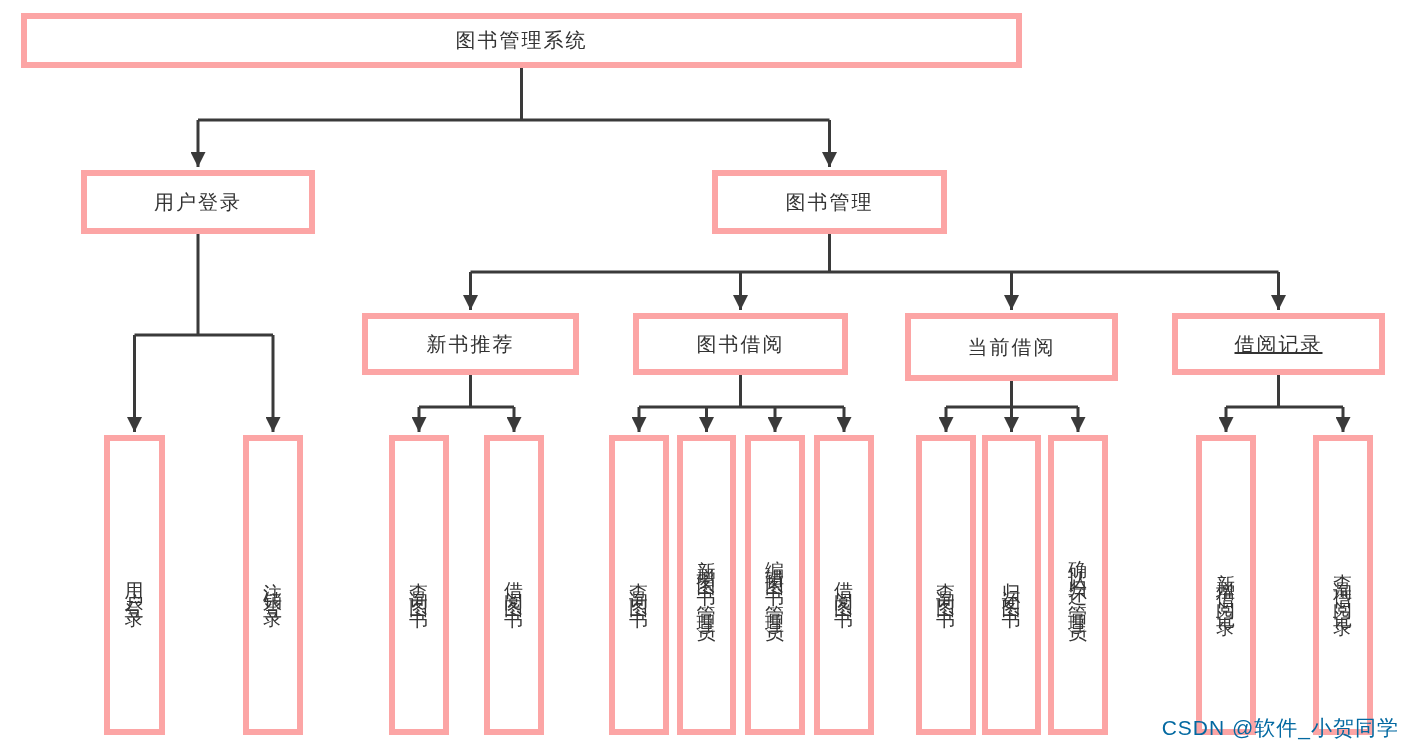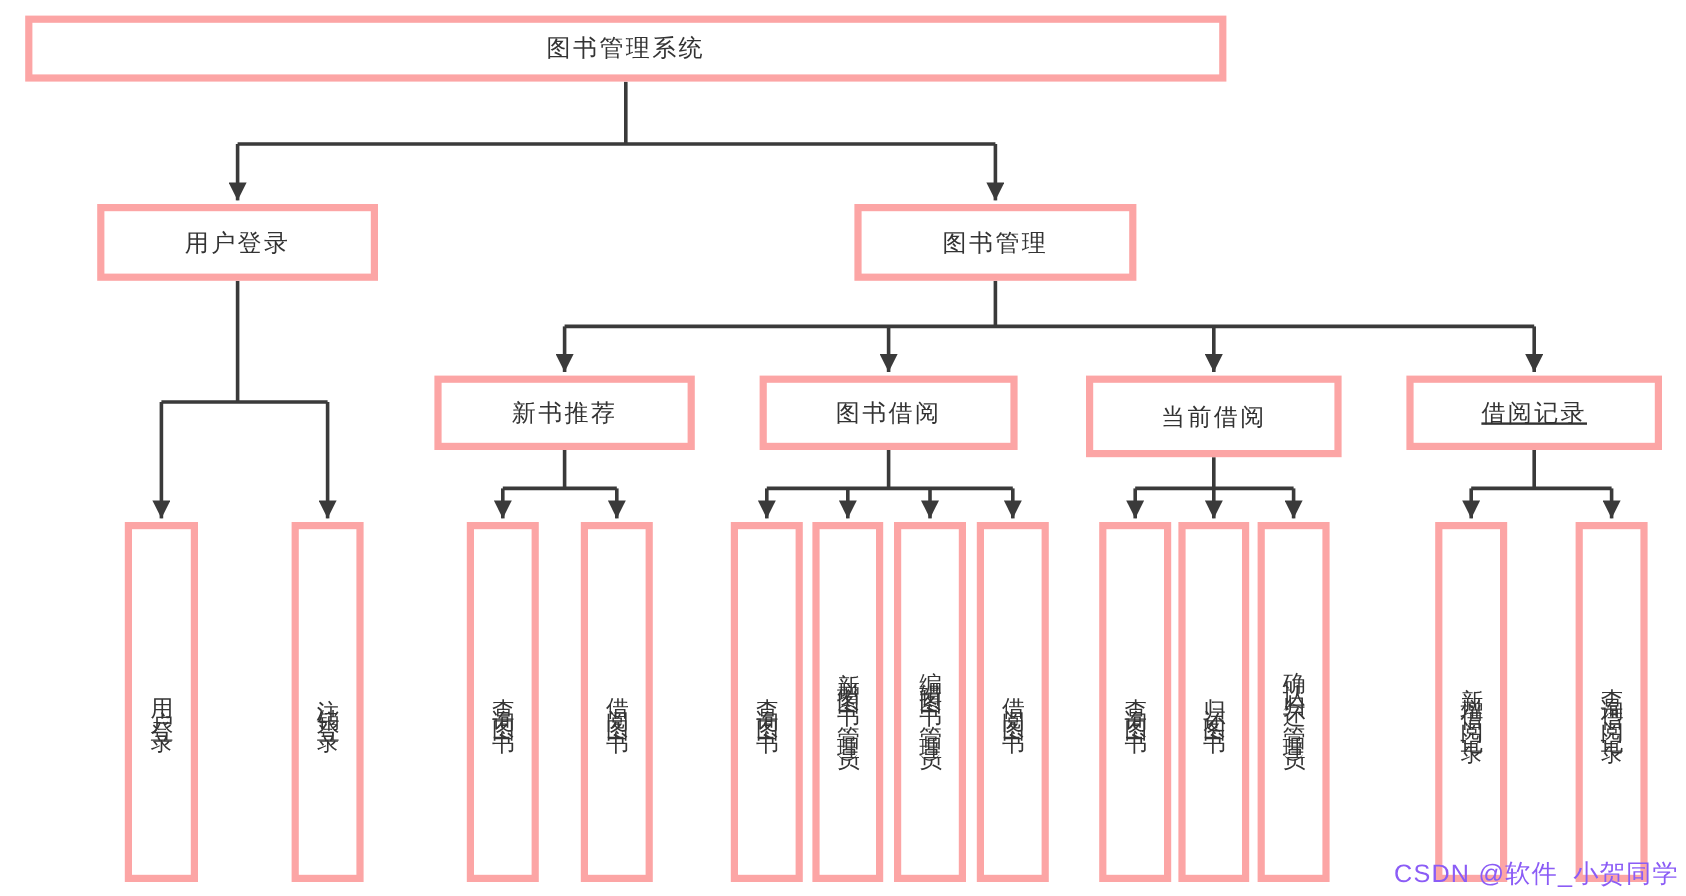--- a/index.html
+++ b/index.html
@@ -50,21 +50,21 @@
   .p-cb-0  { left: 916px; top: 435px; width: 60px;   height: 300px; }
   .p-cb-1  { left: 982px; top: 435px; width: 59px;   height: 300px; }
   .p-cb-2  { left: 1048px;top: 435px; width: 60px;   height: 300px; }
   .p-br-0  { left: 1196px;top: 435px; width: 60px;   height: 300px; }
   .p-br-1  { left: 1313px;top: 435px; width: 60px;   height: 300px; }
   .watermark {
     position: absolute;
     right: 6px;
     bottom: 5px;
     font-size: 21px;
-    color: #8b5cf6;
+    color: #0369a1;
     letter-spacing: 1px;
     z-index: 3;
     white-space: nowrap;
   }
 </style>
 </head>
 <body>
 
 <div class="canvas">
 

